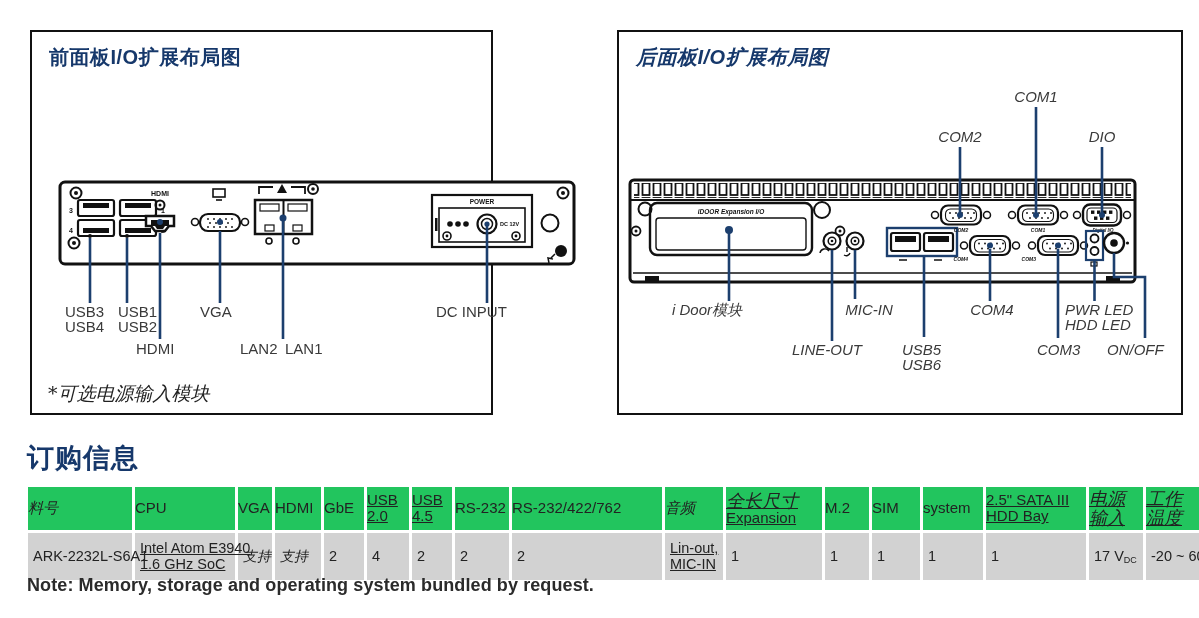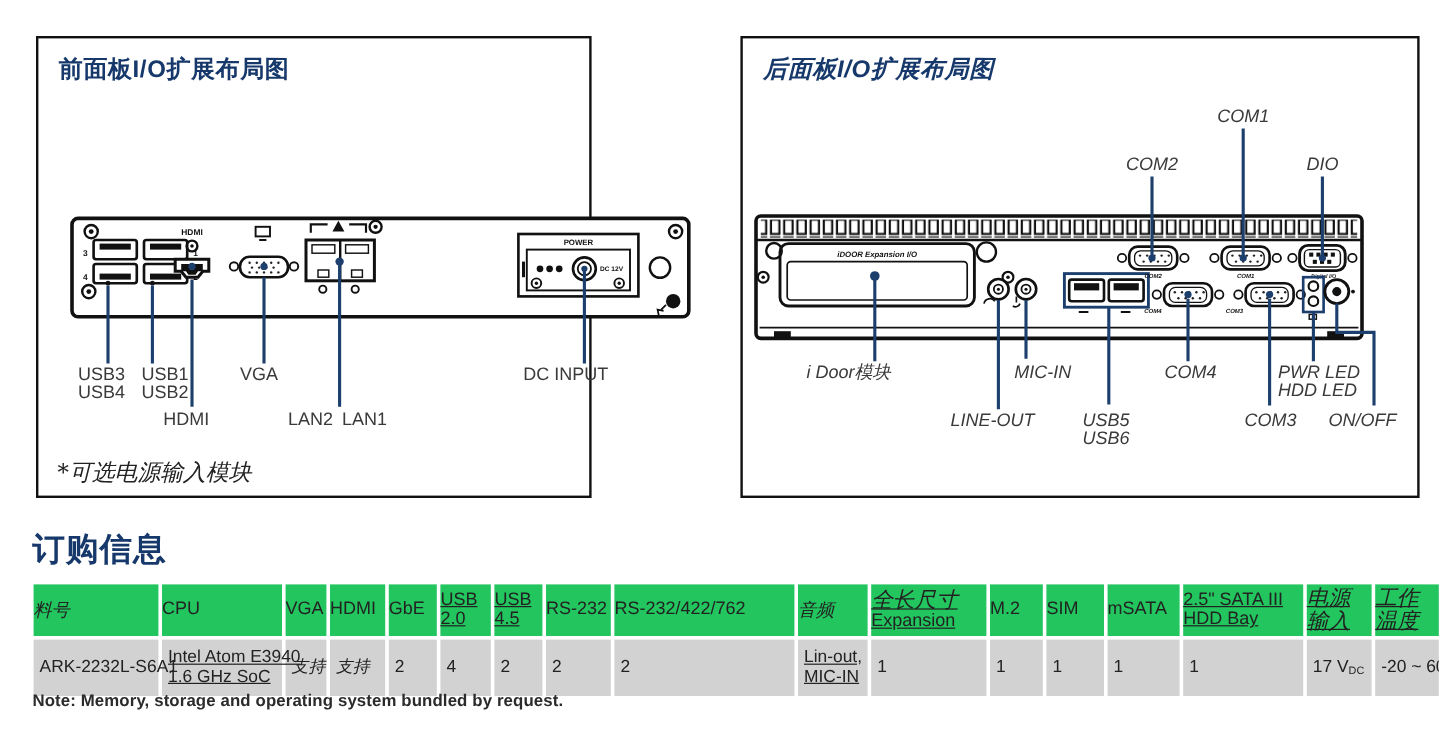--- a/index.html
+++ b/index.html
@@ -36,21 +36,21 @@
   .order-table td{
     background:#d2d2d2;font-size:14.5px;color:#222;text-align:left;vertical-align:middle;
     padding:2px 5px;line-height:1.12;height:43px;white-space:nowrap;overflow:visible;
   }
   .cn{font-family:"DejaVu Serif","Liberation Serif",serif;font-style:italic;font-size:18px;}
   td.cn{font-size:14px;}
   .hl{display:block;text-decoration:underline;}
   .ta-r{text-align:right;}
   .sub-dc{font-size:9px;vertical-align:-2px;text-align:center;}
   .note{
-    position:absolute;left:27px;top:575px;font-size:14px;font-weight:600;color:#2b2b2b;letter-spacing:.1px;
+    position:absolute;left:27px;top:575px;font-size:18px;font-weight:600;color:#2b2b2b;letter-spacing:.1px;
   }
 </style>
 </head>
 <body>
 
 <div class="panel-box" id="front-box">
   <div class="panel-title">前面板I/O扩展布局图</div>
 
   <svg class="panel-svg" width="551" height="380" viewBox="0 0 551 380">
 
@@ -420,21 +420,21 @@
         </th>
       <th>RS-232</th>
       <th>RS-232/422/762</th>
       <th class="cn">音频</th>
       <th>
           <span class="hl cn">全长尺寸</span>
           <span class="hl">Expansion</span>
         </th>
       <th>M.2</th>
       <th>SIM</th>
-      <th>mSATA</th>
+      <th>system</th>
       <th>
           <span class="hl">2.5" SATA III</span>
           <span class="hl">HDD Bay</span>
         </th>
       <th>
           <span class="hl cn">电源</span>
           <span class="hl cn">输入</span>
         </th>
       <th>
           <span class="hl cn">工作</span>

